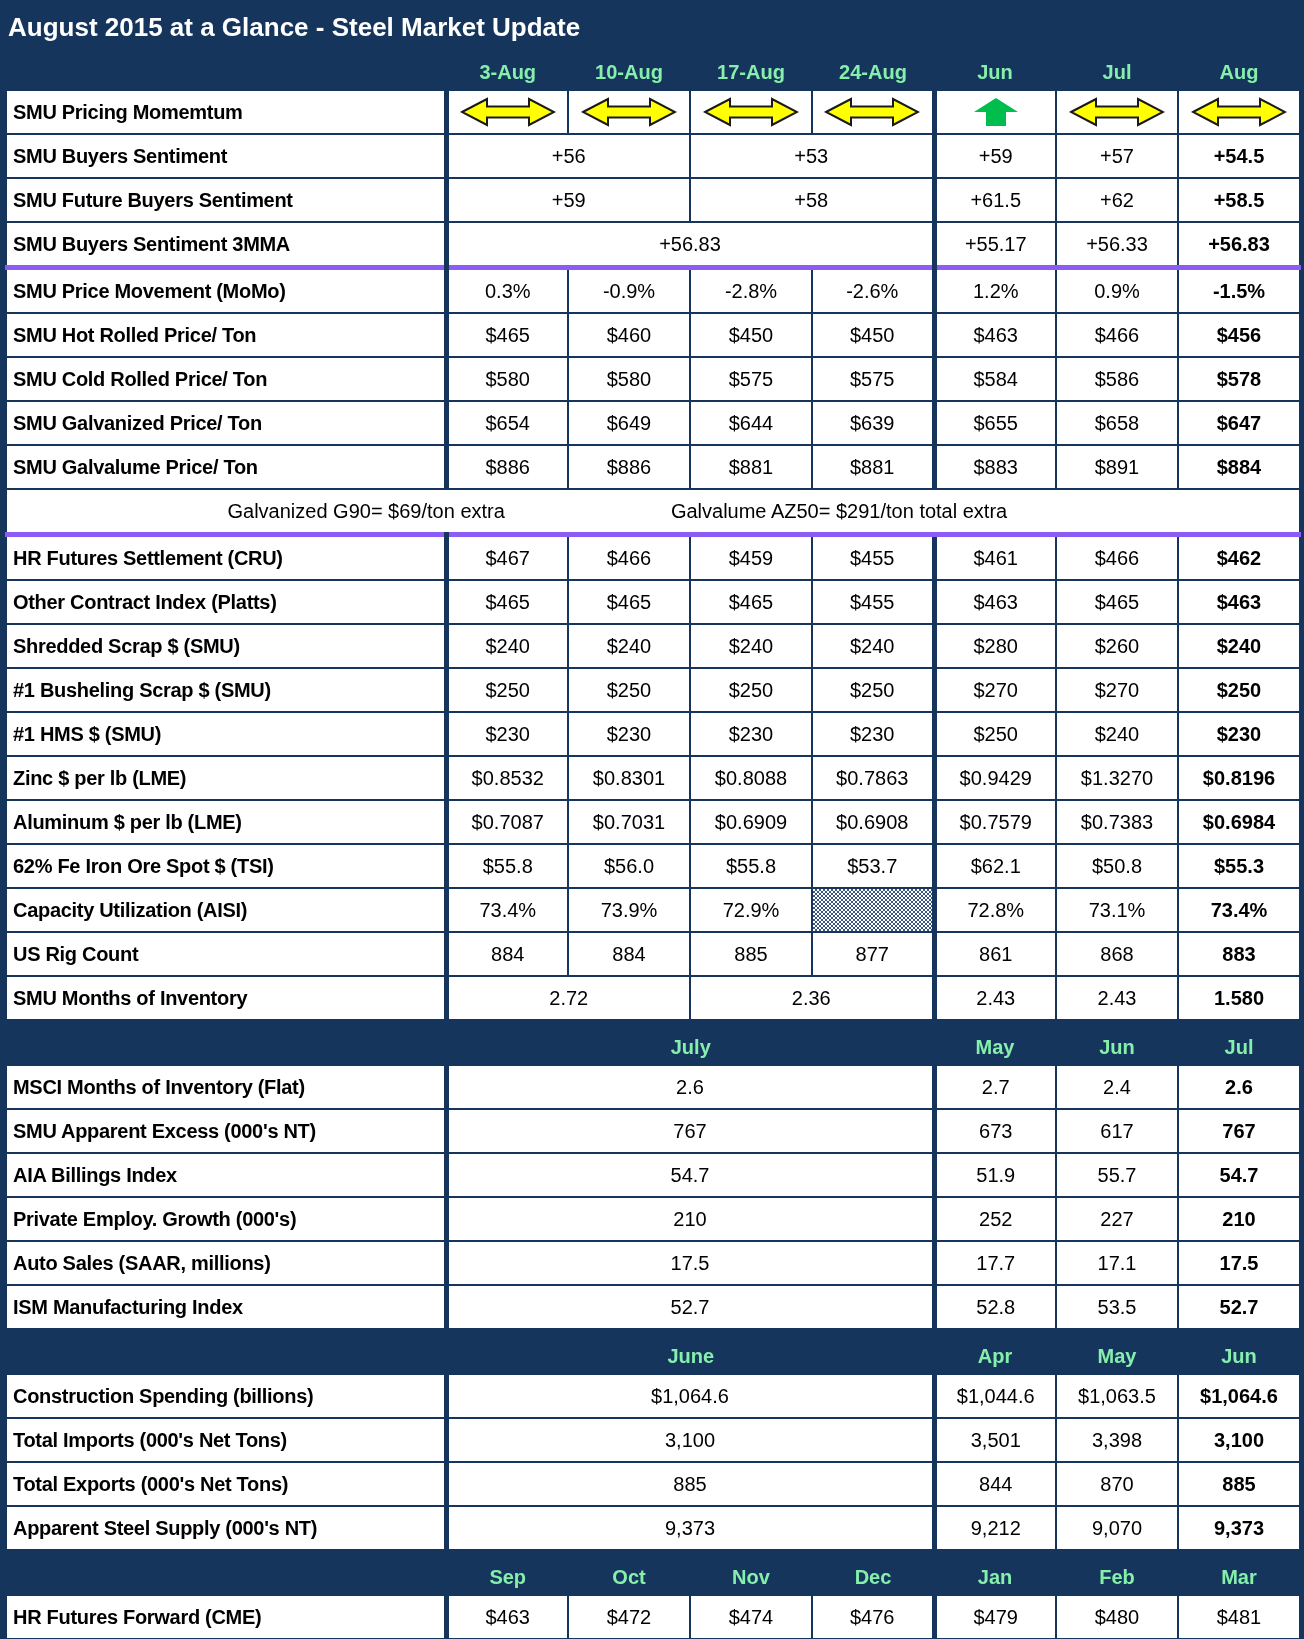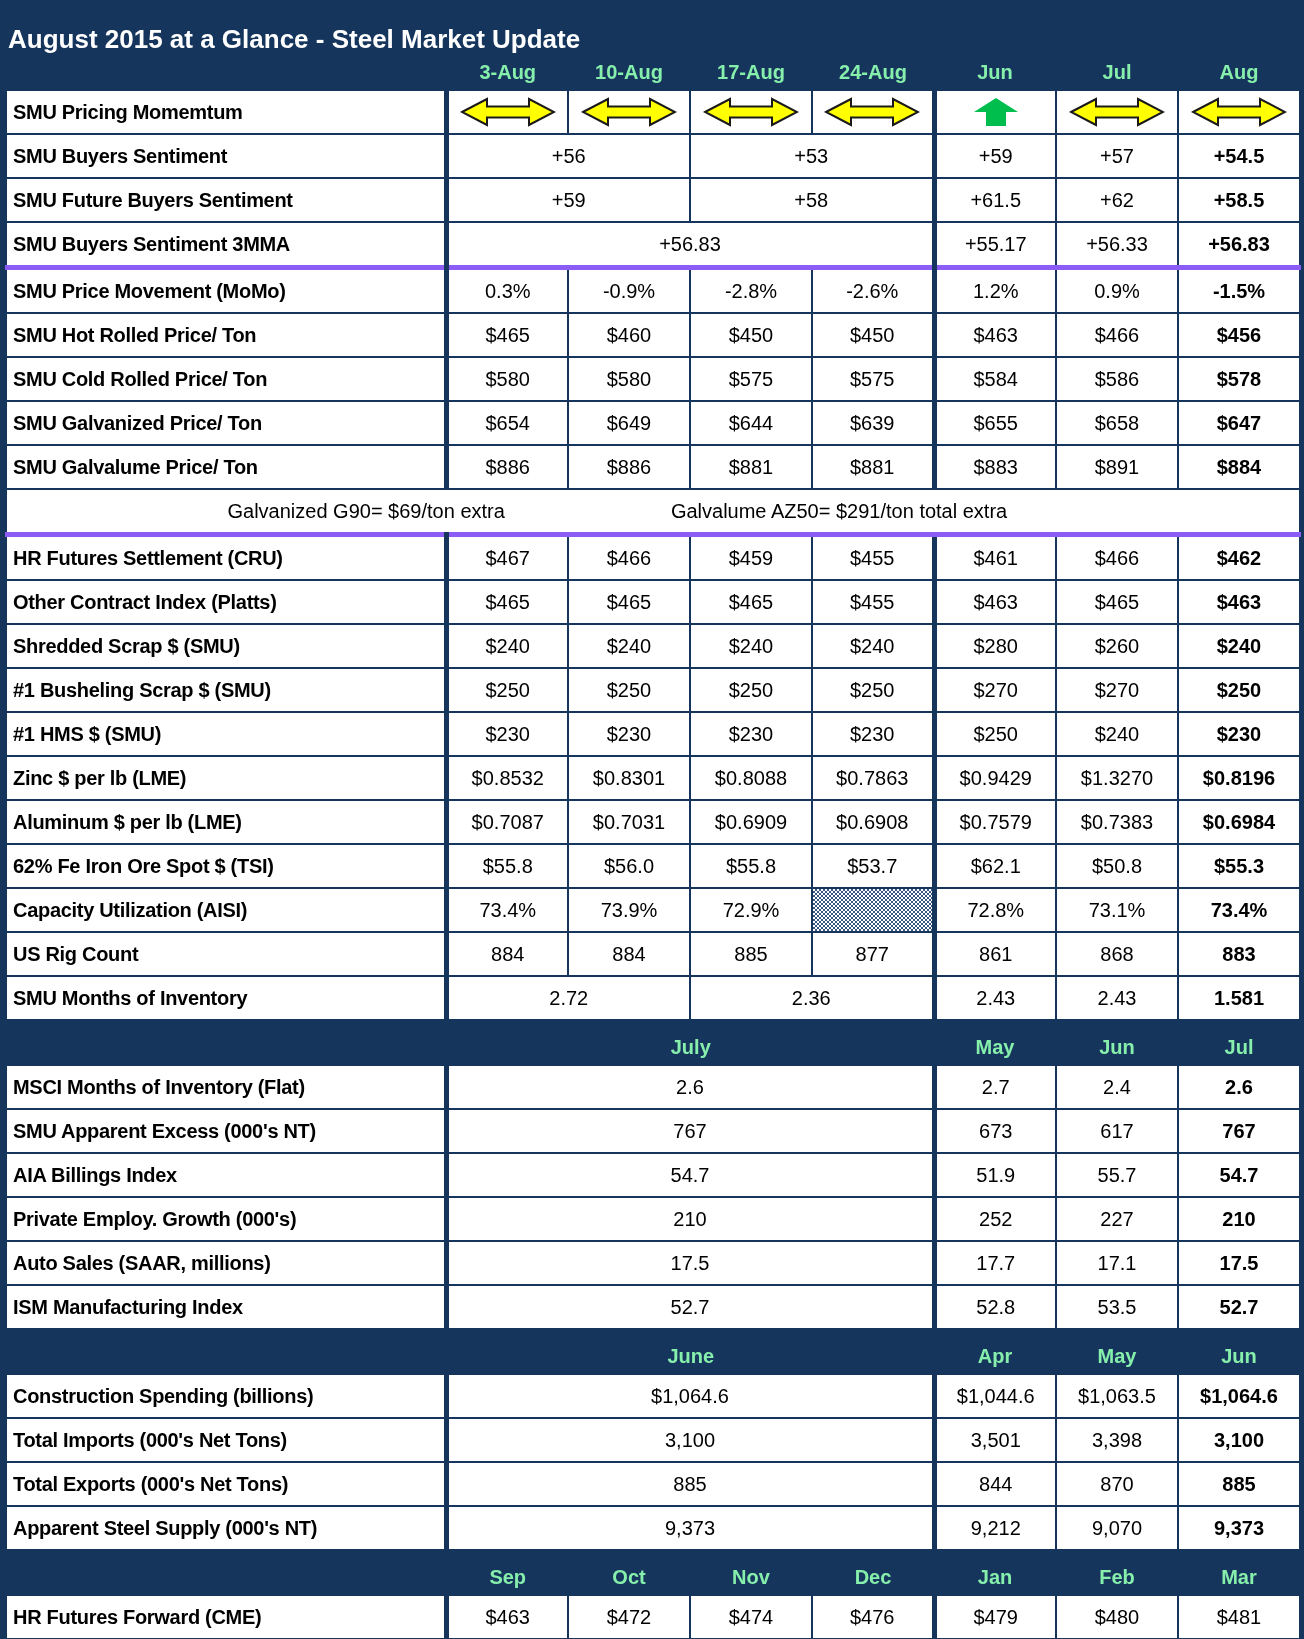--- a/index.html
+++ b/index.html
@@ -2,21 +2,21 @@
 <html><head>
 <meta charset="utf-8">
 <style>
   html,body{margin:0;padding:0;background:#ffffff;}
   .sheet{
     width:1304px;height:1639px;background:#16355C;box-sizing:border-box;
     font-family:"Liberation Sans",sans-serif;color:#000;overflow:hidden;
   }
   .title{
     height:44px;color:#fff;font-weight:bold;font-size:26px;
-    padding:24px 0 0 8px;box-sizing:border-box;letter-spacing:0px;white-space:nowrap;
+    padding:12px 0 0 8px;box-sizing:border-box;letter-spacing:0px;white-space:nowrap;
   }
   .inner{margin:0 5px;background:#fff;}
   table{border-collapse:collapse;table-layout:fixed;width:1294px;background:#fff;}
   td{
     border:2px solid #16355C;height:42px;font-size:20px;text-align:center;
     padding:0;overflow:hidden;white-space:nowrap;vertical-align:middle;
   }
   td.label{
     text-align:left;font-weight:bold;padding-left:6px;border-right:5px solid #16355C;
     letter-spacing:-0.3px;
@@ -284,21 +284,21 @@
             <td class="c5">861</td>
             <td>868</td>
             <td class="b">883</td>
           </tr>
           <tr>
             <td class="label">SMU Months of Inventory</td>
             <td colspan="2">2.72</td>
             <td colspan="2">2.36</td>
             <td class="c5">2.43</td>
             <td>2.43</td>
-            <td class="b">1.581</td>
+            <td class="b">1.580</td>
           </tr>
           <tr class="navy">
             <td class="label"></td>
             <td colspan="4">July</td>
             <td>May</td>
             <td>Jun</td>
             <td>Jul</td>
           </tr>
           <tr>
             <td class="label">MSCI Months of Inventory (Flat)</td>

